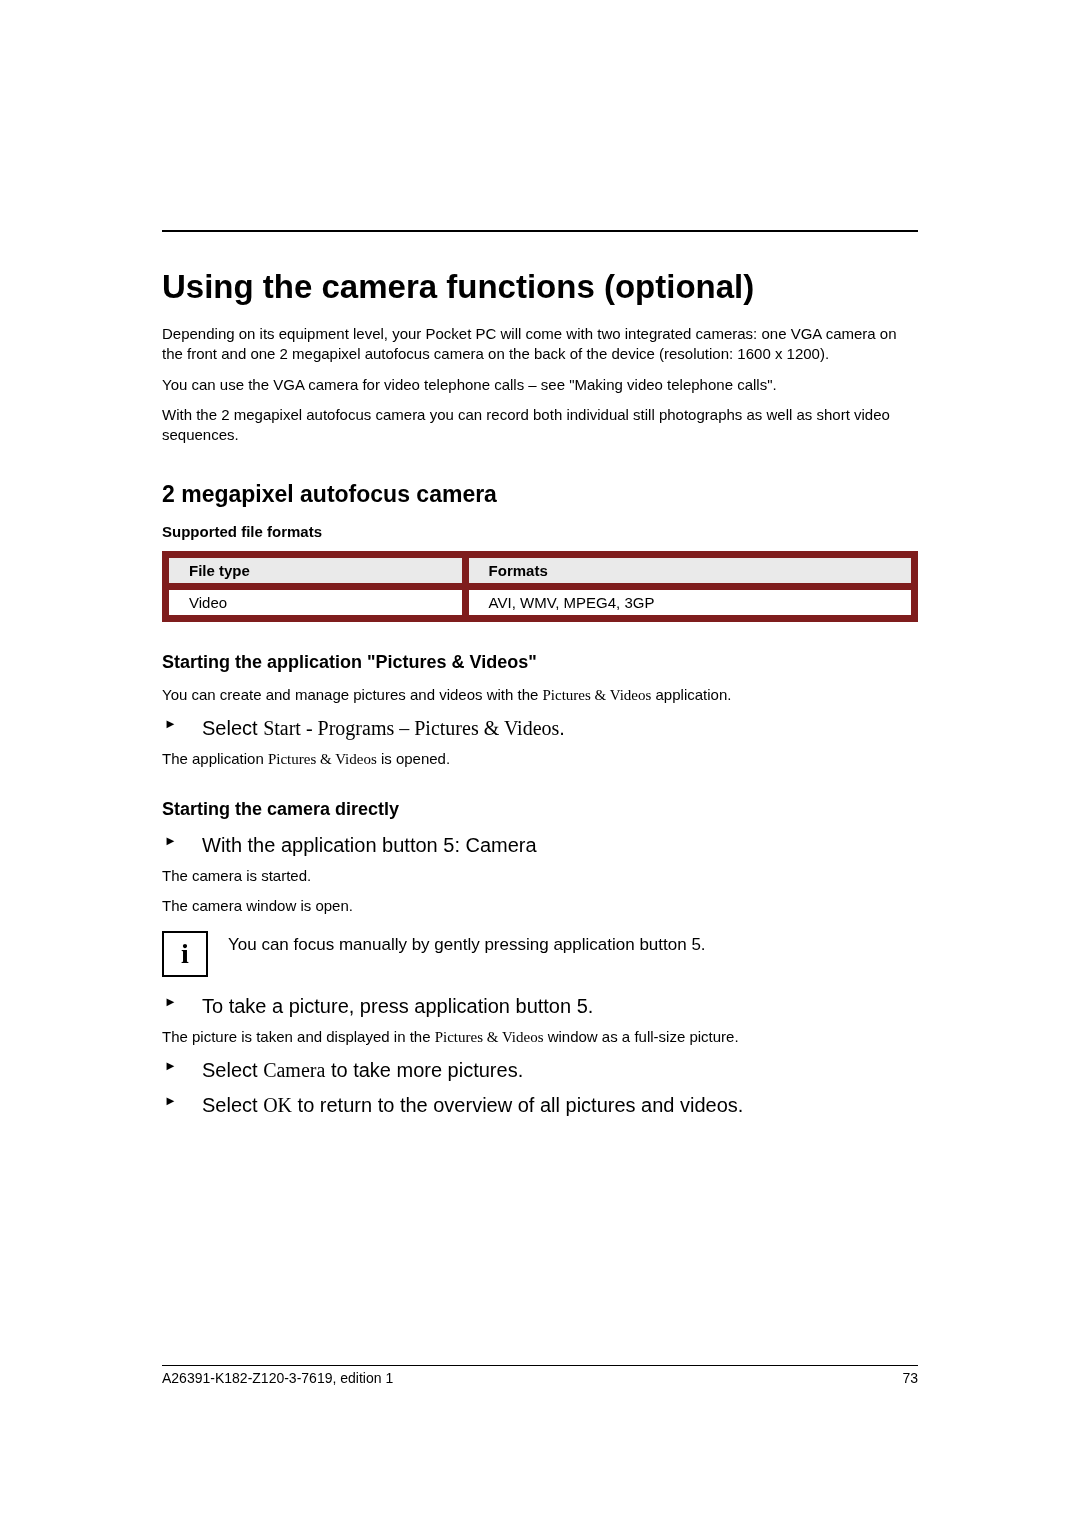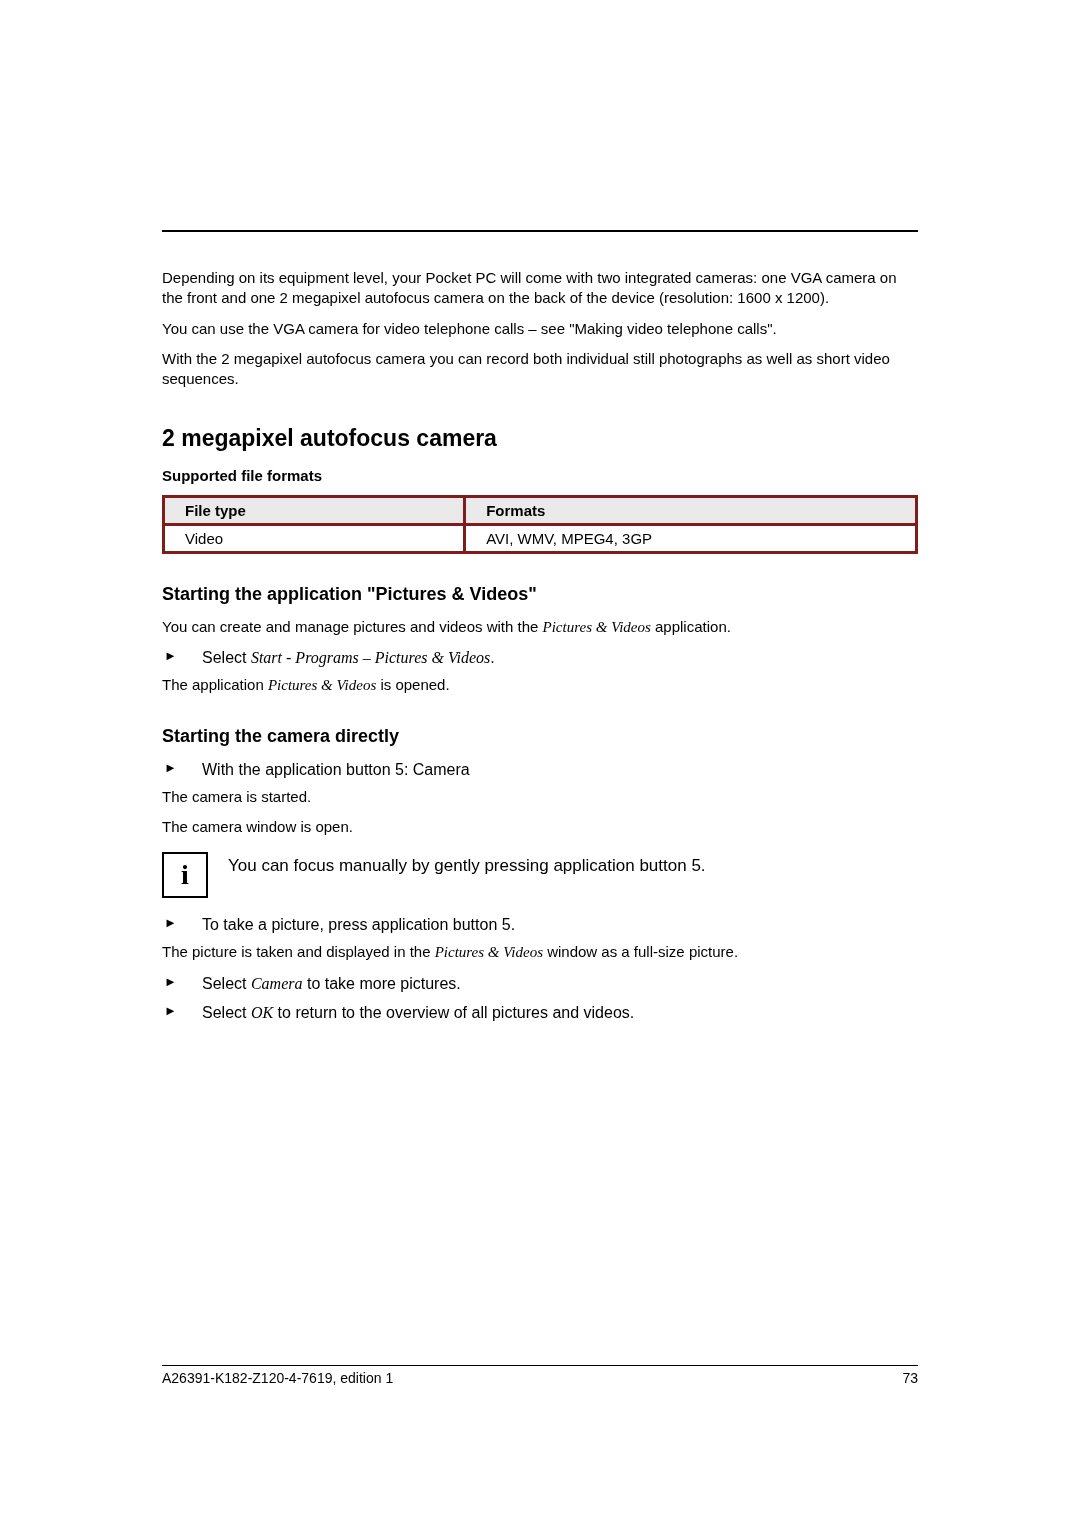--- a/index.html
+++ b/index.html
@@ -40,44 +40,44 @@
   .sub-bold {
     font-size: 15px;
     font-weight: bold;
     margin: 8px 0 8px 0;
   }
   p {
     font-size: 15px;
     line-height: 1.35;
     margin: 0 0 10px 0;
   }
-  .italic { font-style: italic; font-family: "Times New Roman", Times, serif; }
+  .italic { font-family: "Times New Roman", Times, serif; }
   table {
     border-collapse: collapse;
     width: 100%;
     margin-bottom: 6px;
   }
   th, td {
-    border: 3px solid #7f1d1d;
+    border: 7px solid #7f1d1d;
     padding: 4px 20px;
     font-size: 15px;
     text-align: left;
     vertical-align: top;
   }
   th {
     background: #eaeaea;
     font-weight: bold;
   }
   ul.step {
     list-style: none;
     padding: 0;
     margin: 0 0 6px 0;
   }
   ul.step li {
-    font-size: 16px;
+    font-size: 20px;
     line-height: 1.35;
     padding-left: 40px;
     position: relative;
     margin: 8px 0 7px 0;
   }
   ul.step li::before {
     content: "►";
     position: absolute;
     left: 2px;
     top: 0;
@@ -124,20 +124,21 @@
     font-size: 14px;
   }
   .mixed span { font-size: 15px; text-align: center; }
 </style>
 </head>
 <body>
 
 <div class="page">
   <div class="top-rule"></div>
 
+  <h1>Using the camera functions (optional)</h1>
 
   <p>Depending on its equipment level, your Pocket PC will come with two integrated cameras: one VGA camera on the front and one 2 megapixel autofocus camera on the back of the device (resolution: 1600 x 1200).</p>
   <p>You can use the VGA camera for video telephone calls – see "Making video telephone calls".</p>
   <p>With the 2 megapixel autofocus camera you can record both individual still photographs as well as short video sequences.</p>
 
   <h2>2 megapixel autofocus camera</h2>
 
   <p class="sub-bold">Supported file formats</p>
 
   <table>
@@ -193,16 +194,16 @@
     </li>
     <li>
       <span>Select </span><span class="italic">OK</span><span> to return to the overview of all pictures and videos.</span>
     </li>
   </ul>
 </div>
 
 <div class="footer">
   <div class="footer-rule"></div>
   <div class="footer-inner">
-    <span>A26391-K182-Z120-4-7619, edition 1</span>
+    <span>A26391-K182-Z120-3-7619, edition 1</span>
     <span>73</span>
   </div>
 </div>
 
 </body></html>

